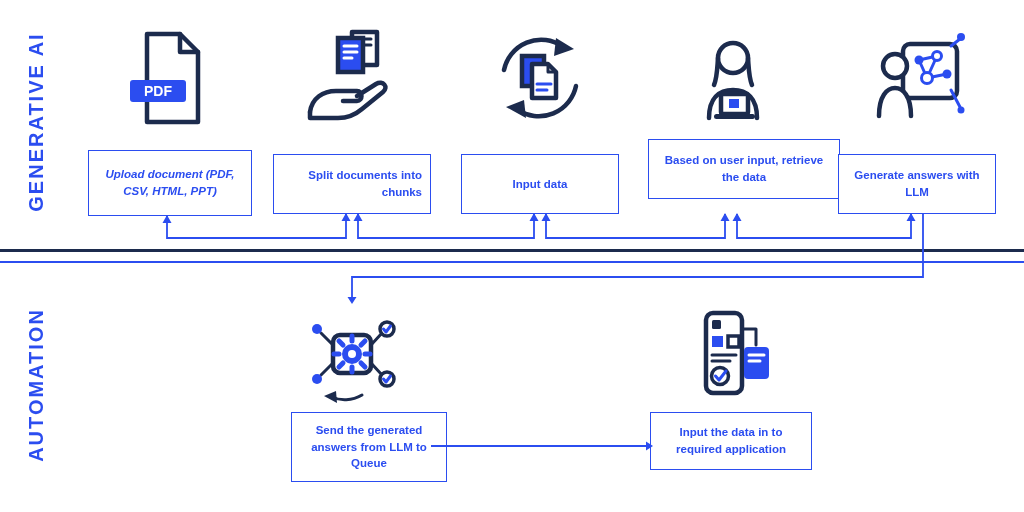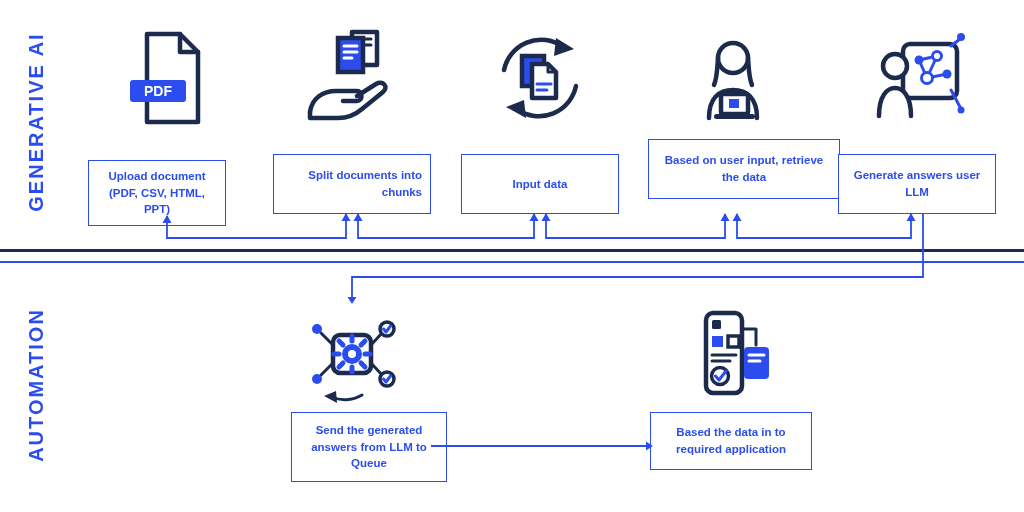--- a/index.html
+++ b/index.html
@@ -93,25 +93,25 @@
     <circle class="sb fw" cx="70" cy="28" r="4.5"></circle>
     <circle class="sb fw" cx="60" cy="50" r="5.5"></circle>
     <circle class="fb" cx="80" cy="46" r="4.5"></circle>
     <path class="sb" d="M84,18 L93,11 M84,62 L93,79"></path>
     <circle class="fb" cx="94" cy="9" r="4"></circle>
     <circle class="fb" cx="94" cy="82" r="3.5"></circle>
     <path class="st fw" d="M12,88 C12,68 20,60 28,60 C36,60 44,68 44,88"></path>
     <circle class="st fw" cx="28" cy="38" r="12"></circle>
   </svg>
 
-  <div class="box" style="left:88px; top:160px; width:138px; height:66px;">Upload document (PDF, CSV, HTML, PPT)</div>
+  <div class="box" style="left:88px; top:150px; width:164px; height:66px;font-style:italic;">Upload document (PDF, CSV, HTML, PPT)</div>
   <div class="box" style="left:273px; top:154px; width:158px; height:60px;text-align:right;">Split documents into chunks</div>
   <div class="box" style="left:461px; top:154px; width:158px; height:60px;">Input data</div>
   <div class="box" style="left:648px; top:139px; width:192px; height:60px;">Based on user input, retrieve the data</div>
-  <div class="box" style="left:838px; top:154px; width:158px; height:60px;">Generate answers user LLM</div>
+  <div class="box" style="left:838px; top:154px; width:158px; height:60px;">Generate answers with LLM</div>
 
   <svg class="icon" style="left:302px; top:305px;" width="100" height="100" viewBox="0 0 100 100">
     <rect class="st" x="31" y="30" width="38" height="38" rx="7"></rect>
     <circle class="fb" cx="50" cy="49" r="10"></circle>
     <path d="M50,36 V31 M50,62 V67 M37,49 H32 M63,49 H68 M41,40 l-4,-4 M59,40 l4,-4 M41,58 l-4,4 M59,58 l4,4" stroke="var(--accent)" stroke-width="5" stroke-linecap="round"></path>
     <circle class="fw" cx="50" cy="49" r="4"></circle>
     <path class="st3" d="M31,40 L19,28 M69,40 L80,28 M31,58 L19,70 M69,58 L80,70"></path>
     <circle class="fb" cx="15" cy="24" r="5"></circle>
     <circle class="st fw" cx="85" cy="24" r="7" style="stroke-width:3.5"></circle>
     <path class="sb" d="M81.5,24 l2.5,3 l4.5,-6"></path>
@@ -129,21 +129,21 @@
     <rect x="47" y="31" width="11" height="11" fill="none" stroke="var(--dark)" stroke-width="3.5"></rect>
     <path d="M31,50 H55 M31,56 H49" stroke="var(--dark)" stroke-width="3" stroke-linecap="round"></path>
     <circle cx="39" cy="71" r="8.5" fill="none" stroke="var(--dark)" stroke-width="3.5"></circle>
     <path class="sb" d="M34.5,71 l3.5,4 l7,-9"></path>
     <path class="st3" d="M61,24 H75 V40"></path>
     <rect class="fb" x="63" y="42" width="25" height="32" rx="4"></rect>
     <path d="M68,50 H83 M68,56 H79" stroke="#ffffff" stroke-width="3" stroke-linecap="round"></path>
   </svg>
 
   <div class="box" style="left:291px; top:412px; width:156px; height:70px;">Send the generated answers from LLM to Queue</div>
-  <div class="box" style="left:650px; top:412px; width:162px; height:58px;">Based the data in to required application</div>
+  <div class="box" style="left:650px; top:412px; width:162px; height:58px;">Input the data in to required application</div>
 
   <svg class="overlay" width="1024" height="512" viewBox="0 0 1024 512">
 
     <path class="conn" d="M167,216 V238 H346 V214"></path>
     <polygon class="fb" points="162.5,223 171.5,223 167,215"></polygon>
     <polygon class="fb" points="341.5,221 350.5,221 346,213"></polygon>
 
     <path class="conn" d="M358,214 V238 H534 V214"></path>
     <polygon class="fb" points="353.5,221 362.5,221 358,213"></polygon>
     <polygon class="fb" points="529.5,221 538.5,221 534,213"></polygon>

